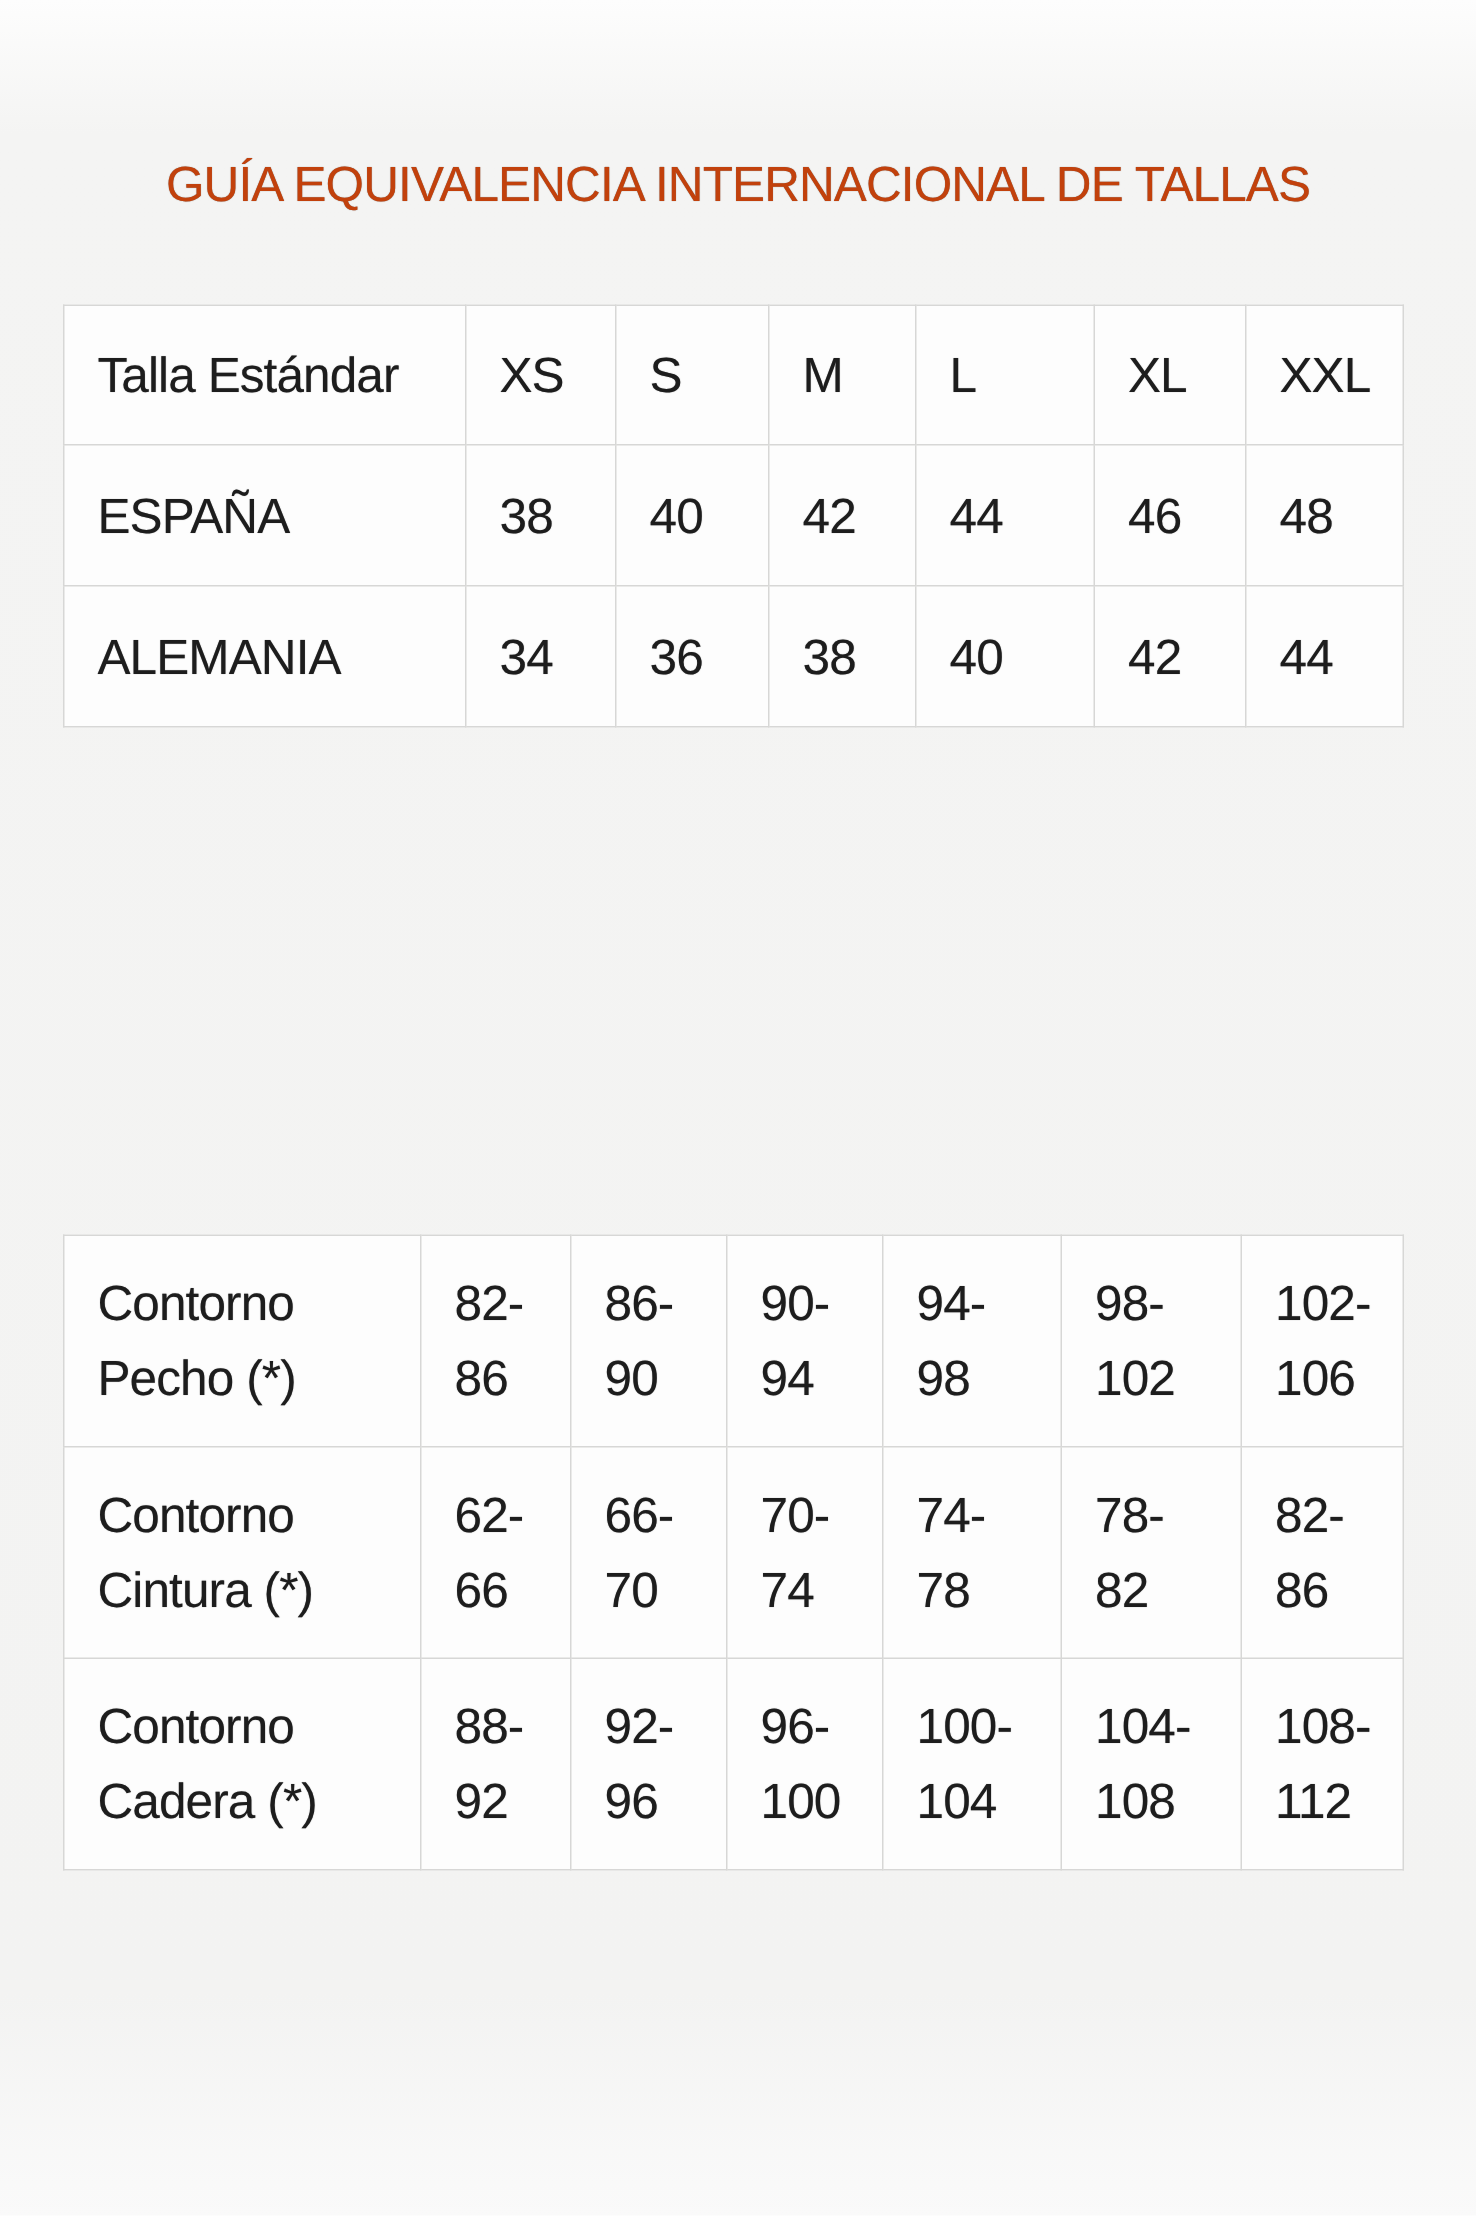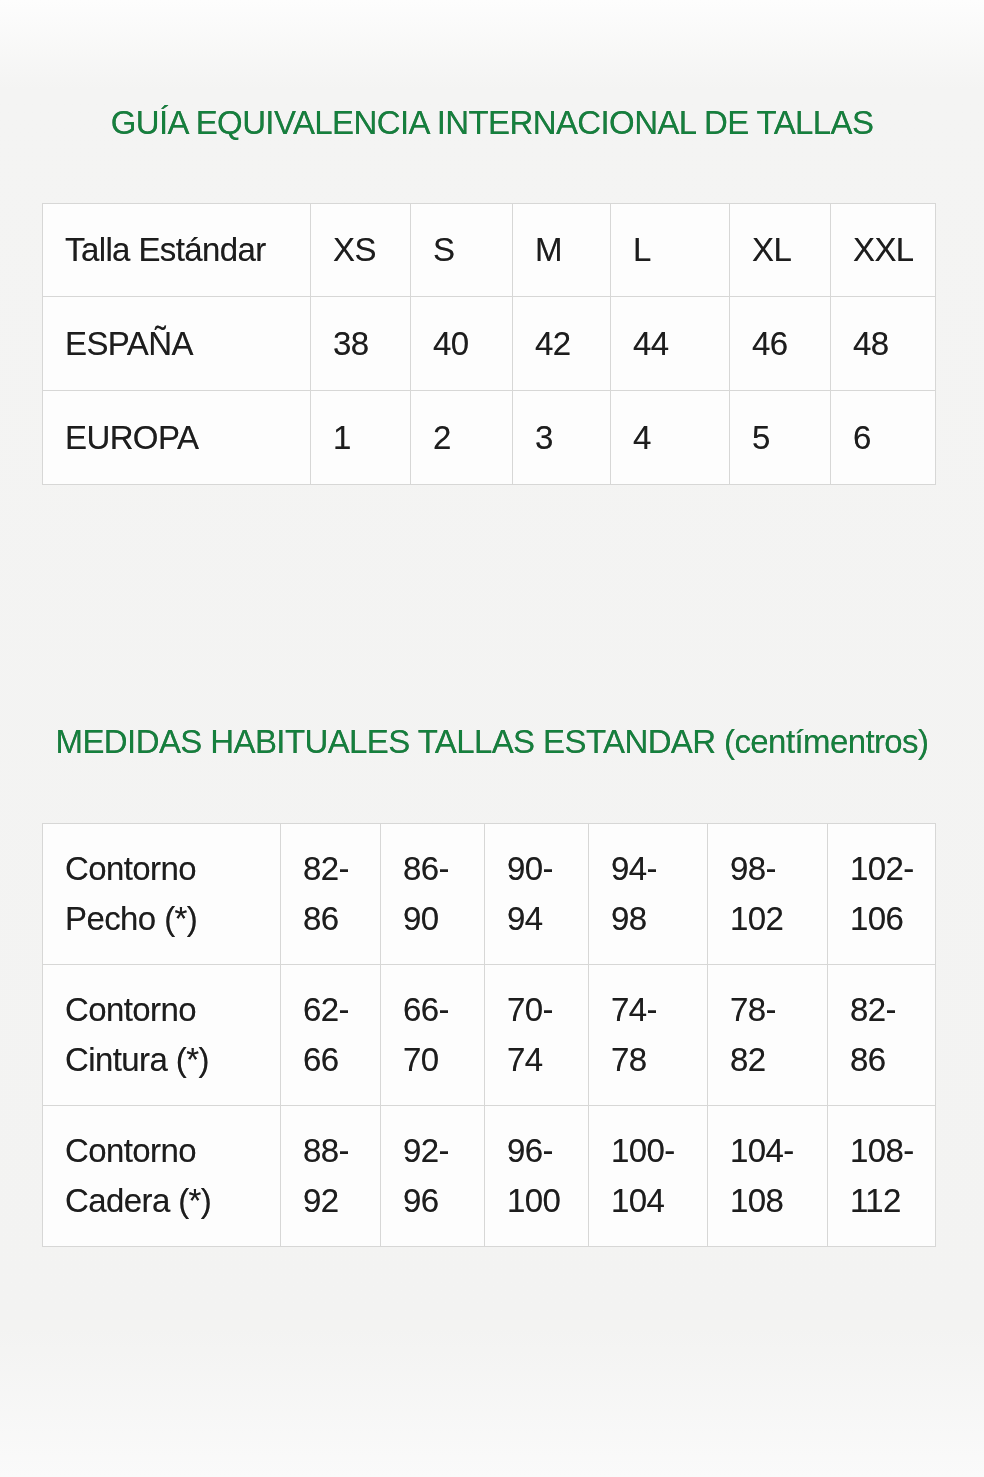--- a/index.html
+++ b/index.html
@@ -19,21 +19,21 @@
     inset: 0;
   }
   .title {
     position: absolute;
     left: 0;
     width: 100%;
     text-align: center;
     font-size: 33px;
     line-height: 40px;
     font-weight: 400;
-    color: #15803d;
+    color: #c2410c;
     letter-spacing: -0.6px;
     text-shadow: 0 0 0.6px rgba(20,20,20,0.55);
   }
   .title-1 { top: 103px; }
   .title-2 { top: 722px; }
 
   table.size-table {
     position: absolute;
     left: 42px;
     width: 893px;
@@ -97,32 +97,31 @@
       <tr class="body">
         <th>ESPAÑA</th>
         <td>38</td>
         <td>40</td>
         <td>42</td>
         <td>44</td>
         <td>46</td>
         <td>48</td>
       </tr>
       <tr class="body">
-        <th>EUROPA</th>
-        <td>1</td>
-        <td>2</td>
-        <td>3</td>
-        <td>4</td>
-        <td>5</td>
-        <td>6</td>
+        <th>ALEMANIA</th>
+        <td>34</td>
+        <td>36</td>
+        <td>38</td>
+        <td>40</td>
+        <td>42</td>
+        <td>44</td>
       </tr>
     </tbody>
   </table>
 
-  <div class="title title-2">MEDIDAS HABITUALES TALLAS ESTANDAR (centímentros)</div>
 
   <table class="size-table table-2">
     <colgroup>
       <col style="width:238px">
         <col style="width:100px">
         <col style="width:104px">
         <col style="width:104px">
         <col style="width:119px">
         <col style="width:120px">
         <col style="width:108px">

